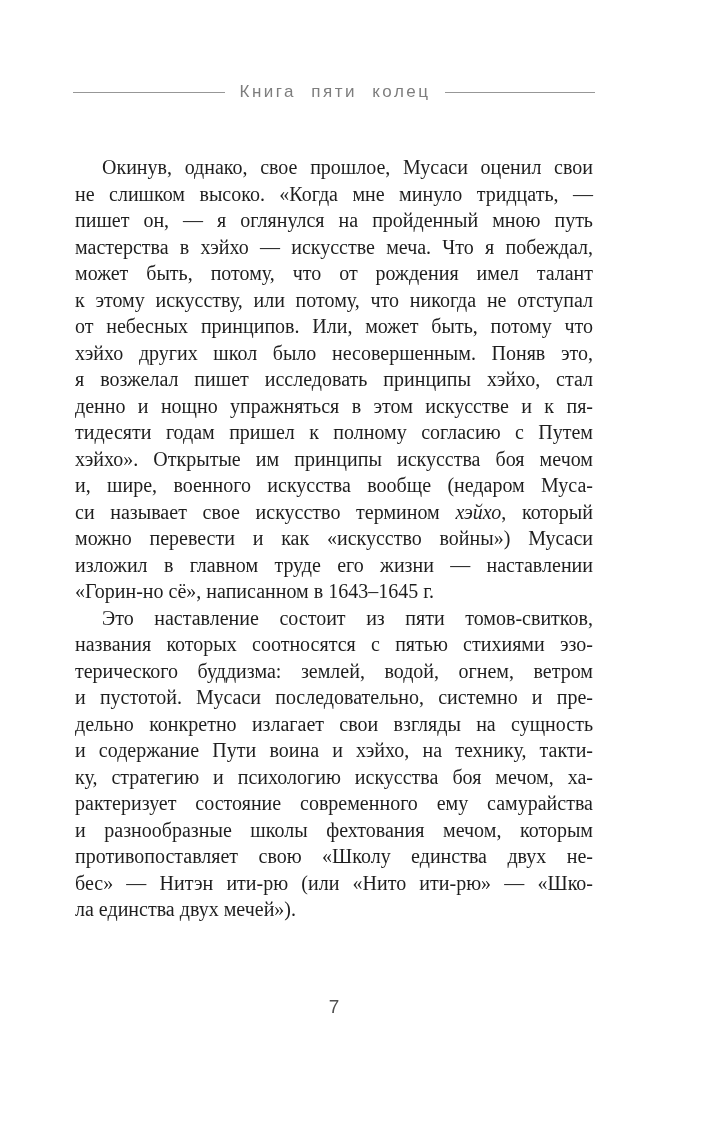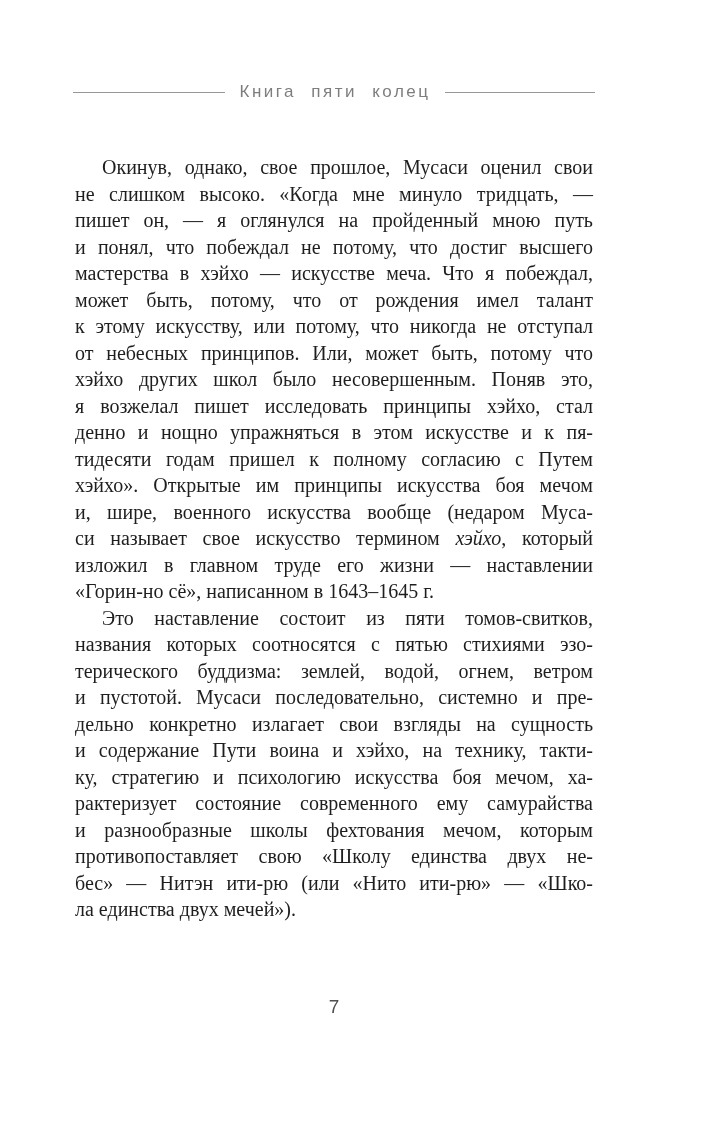--- a/index.html
+++ b/index.html
@@ -87,32 +87,32 @@
     <span class="rule left"></span>
     <span>Книга пяти колец</span>
     <span class="rule right"></span>
   </div>
 
   <div class="body-text">
     <div>
         <div class="line indent">Окинув, однако, свое прошлое, Мусаси оценил свои</div>
         <div class="line">не слишком высоко. «Когда мне минуло тридцать, —</div>
         <div class="line">пишет он, — я оглянулся на пройденный мною путь</div>
-        <div class="line">и понял, что побеждал не потому, что достиг высшего</div>
         <div class="line">мастерства в хэйхо — искусстве меча. Что я побеждал,</div>
         <div class="line">может быть, потому, что от рождения имел талант</div>
         <div class="line">к этому искусству, или потому, что никогда не отступал</div>
         <div class="line">от небесных принципов. Или, может быть, потому что</div>
         <div class="line">хэйхо других школ было несовершенным. Поняв это,</div>
         <div class="line">я возжелал пишет исследовать принципы хэйхо, стал</div>
         <div class="line">денно и нощно упражняться в этом искусстве и к пя-</div>
         <div class="line">тидесяти годам пришел к полному согласию с Путем</div>
         <div class="line">хэйхо». Открытые им принципы искусства боя мечом</div>
         <div class="line">и, шире, военного искусства вообще (недаром Муса-</div>
         <div class="line"><span>си называет свое искусство термином </span><i>хэйхо</i><span>, который</span></div>
+        <div class="line">можно перевести и как «искусство войны») Мусаси</div>
         <div class="line">изложил в главном труде его жизни — наставлении</div>
         <div class="line last">«Горин-но сё», написанном в 1643–1645 г.</div>
       </div>
     <div>
         <div class="line indent">Это наставление состоит из пяти томов-свитков,</div>
         <div class="line">названия которых соотносятся с пятью стихиями эзо-</div>
         <div class="line">терического буддизма: землей, водой, огнем, ветром</div>
         <div class="line">и пустотой. Мусаси последовательно, системно и пре-</div>
         <div class="line">дельно конкретно излагает свои взгляды на сущность</div>
         <div class="line">и содержание Пути воина и хэйхо, на технику, такти-</div>

